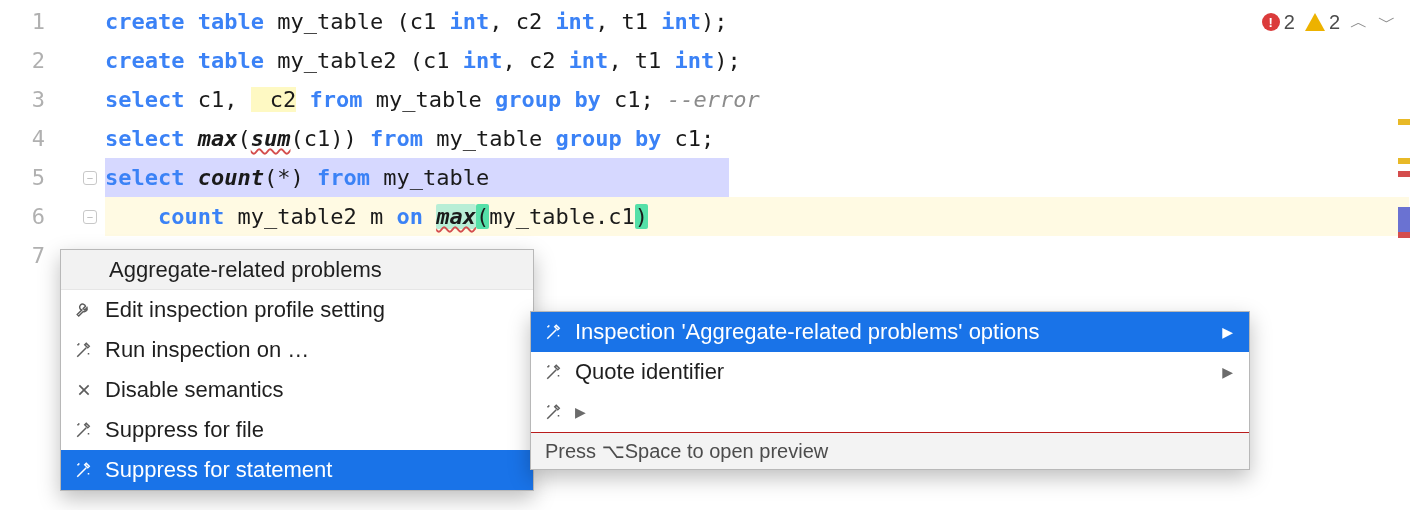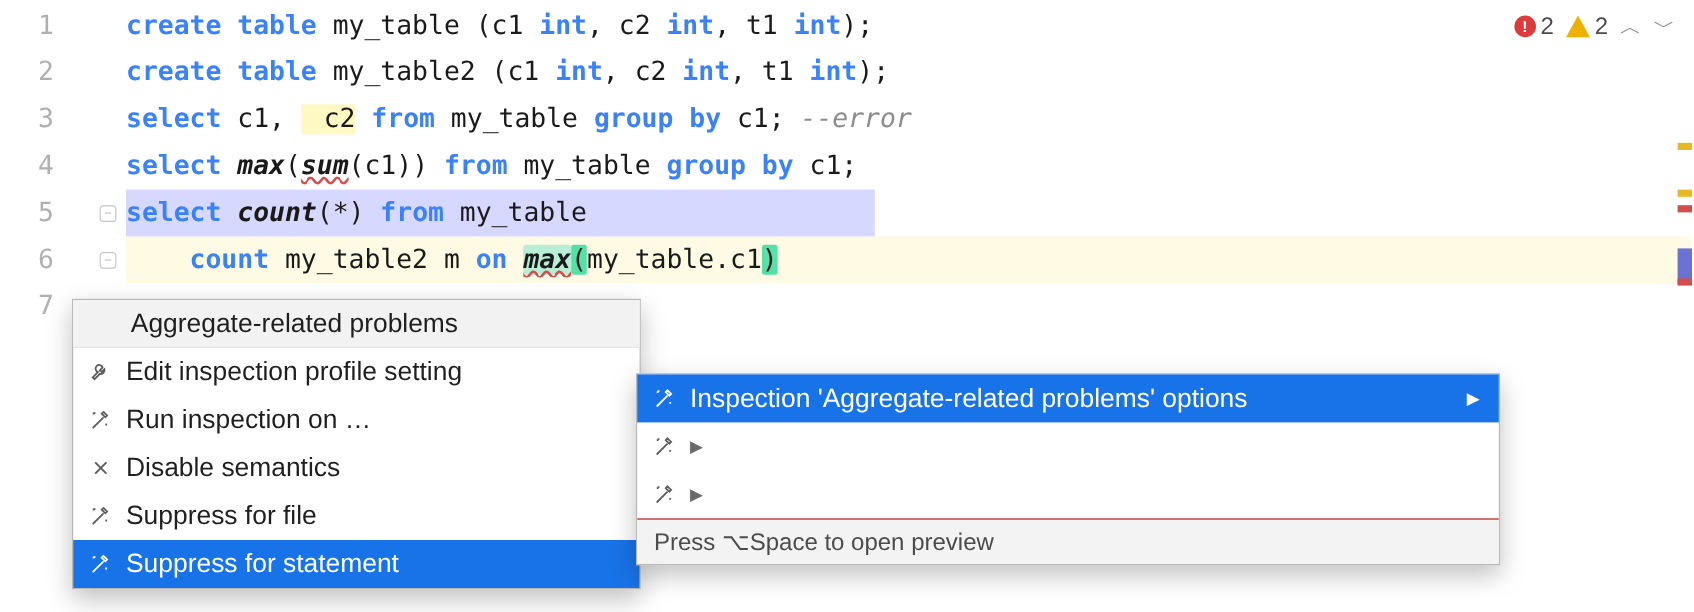--- a/index.html
+++ b/index.html
@@ -348,20 +348,21 @@
     <span class="mi-label">Inspection 'Aggregate-related problems' options</span>
     <span class="arrow">▶</span>
   </div>
 
   <div class="menu-item">
     <span class="mi-icon">
       <svg width="18" height="18" viewBox="0 0 24 24" fill="none" stroke-width="2">
           <path d="M3 21l12-12M13 5l2-2 4 4-2 2zM5 3v2M3 5h2M18 16v2M17 17h2"></path>
         </svg>
     </span>
+    <span class="mi-label">Quote identifier</span>
     <span class="arrow">▶</span>
   </div>
 
   <div class="menu-item">
     <span class="mi-icon">
       <svg width="18" height="18" viewBox="0 0 24 24" fill="none" stroke-width="2">
           <path d="M3 21l12-12M13 5l2-2 4 4-2 2zM5 3v2M3 5h2M18 16v2M17 17h2"></path>
         </svg>
     </span>
     <span class="arrow">▶</span>

